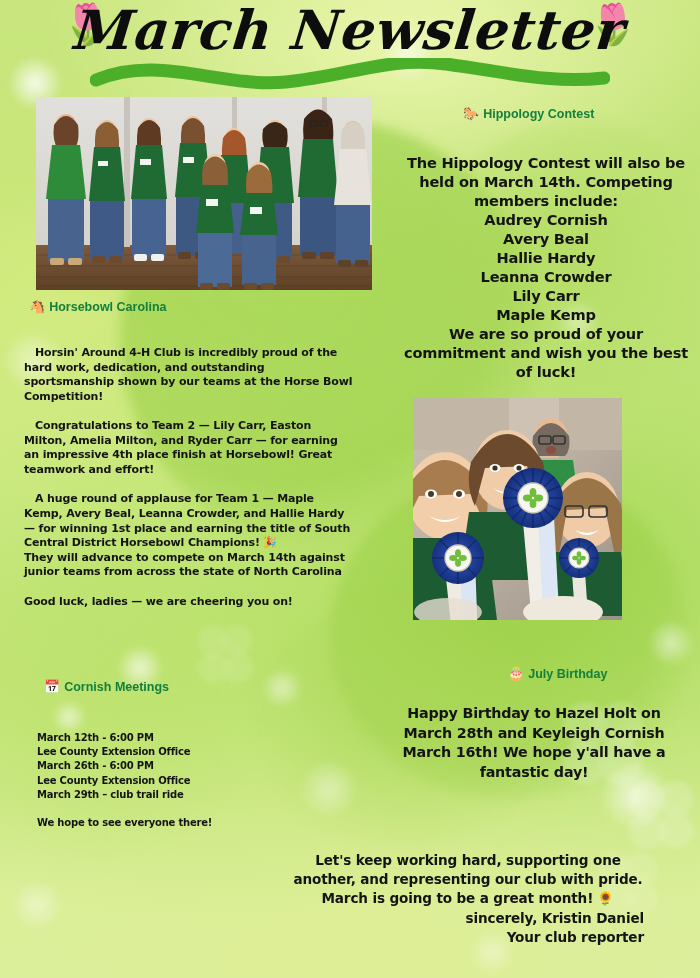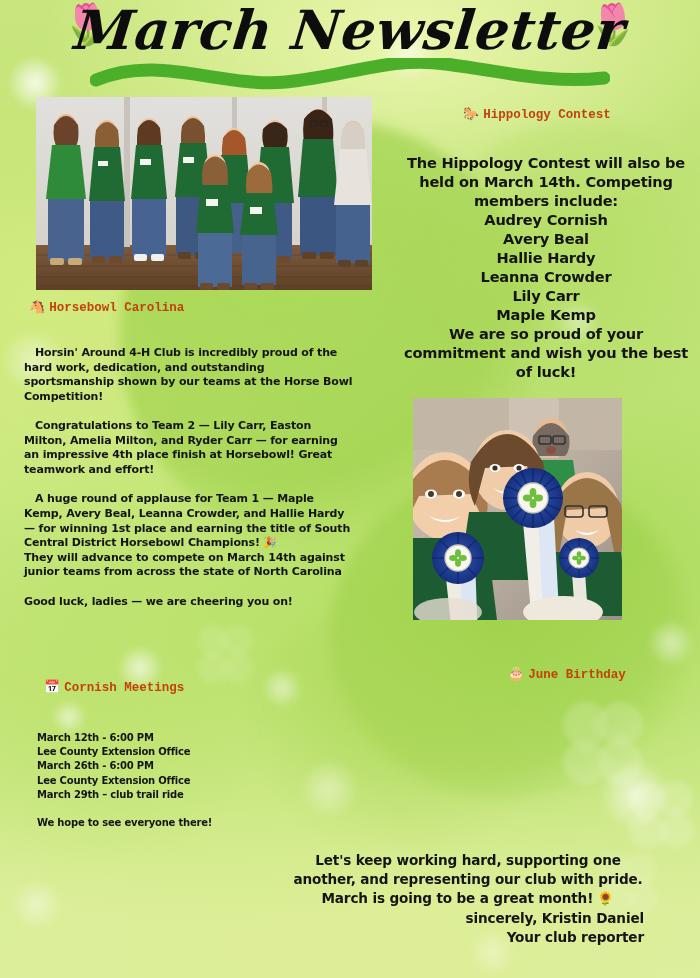--- a/index.html
+++ b/index.html
@@ -111,23 +111,23 @@
     background: #7d8a74;
   }
   .photo-group { left: 36px; top: 97px; width: 336px; height: 193px; }
   .photo-ribbon { left: 413px; top: 398px; width: 209px; height: 222px; }
 
   .ph-svg { display: block; width: 100%; height: 100%; }
 
   
   .sec-head {
     position: absolute;
-    font-family: Liberation Mono, monospace;
+    font-family: Liberation Sans, sans-serif;
     font-weight: 700;
-    color: #c2410c;
+    color: #15803d;
     font-size: 12.5px;
     white-space: nowrap;
   }
   .sec-head .emo { font-size: 13px; margin-right: 4px; }
 
   .body-text {
     position: absolute;
     font-family: "DejaVu Sans", sans-serif;
     font-weight: 700;
     color: #141414;
@@ -548,20 +548,21 @@
   </div>
   <div class="body-text mtg-body">March 12th - 6:00 PM
 Lee County Extension Office
 March 26th - 6:00 PM
 Lee County Extension Office
 March 29th – club trail ride
 
 We hope to see everyone there!</div>
 
   <div class="sec-head bd-head">
-    <span class="emo">🎂</span><span>June Birthday</span>
-  </div>
+    <span class="emo">🎂</span><span>July Birthday</span>
+  </div>
+  <div class="body-text bd-body">Happy Birthday to Hazel Holt on March 28th and Keyleigh Cornish March 16th! We hope y'all have a fantastic day!</div>
 
   <div class="body-text close-sign">sincerely, Kristin Daniel
 Your club reporter</div>
   <div class="body-text close-body">Let's keep working hard, supporting one another, and representing our club with pride. March is going to be a great month! 🌻</div>
 
 </div>
 
 </body></html>

